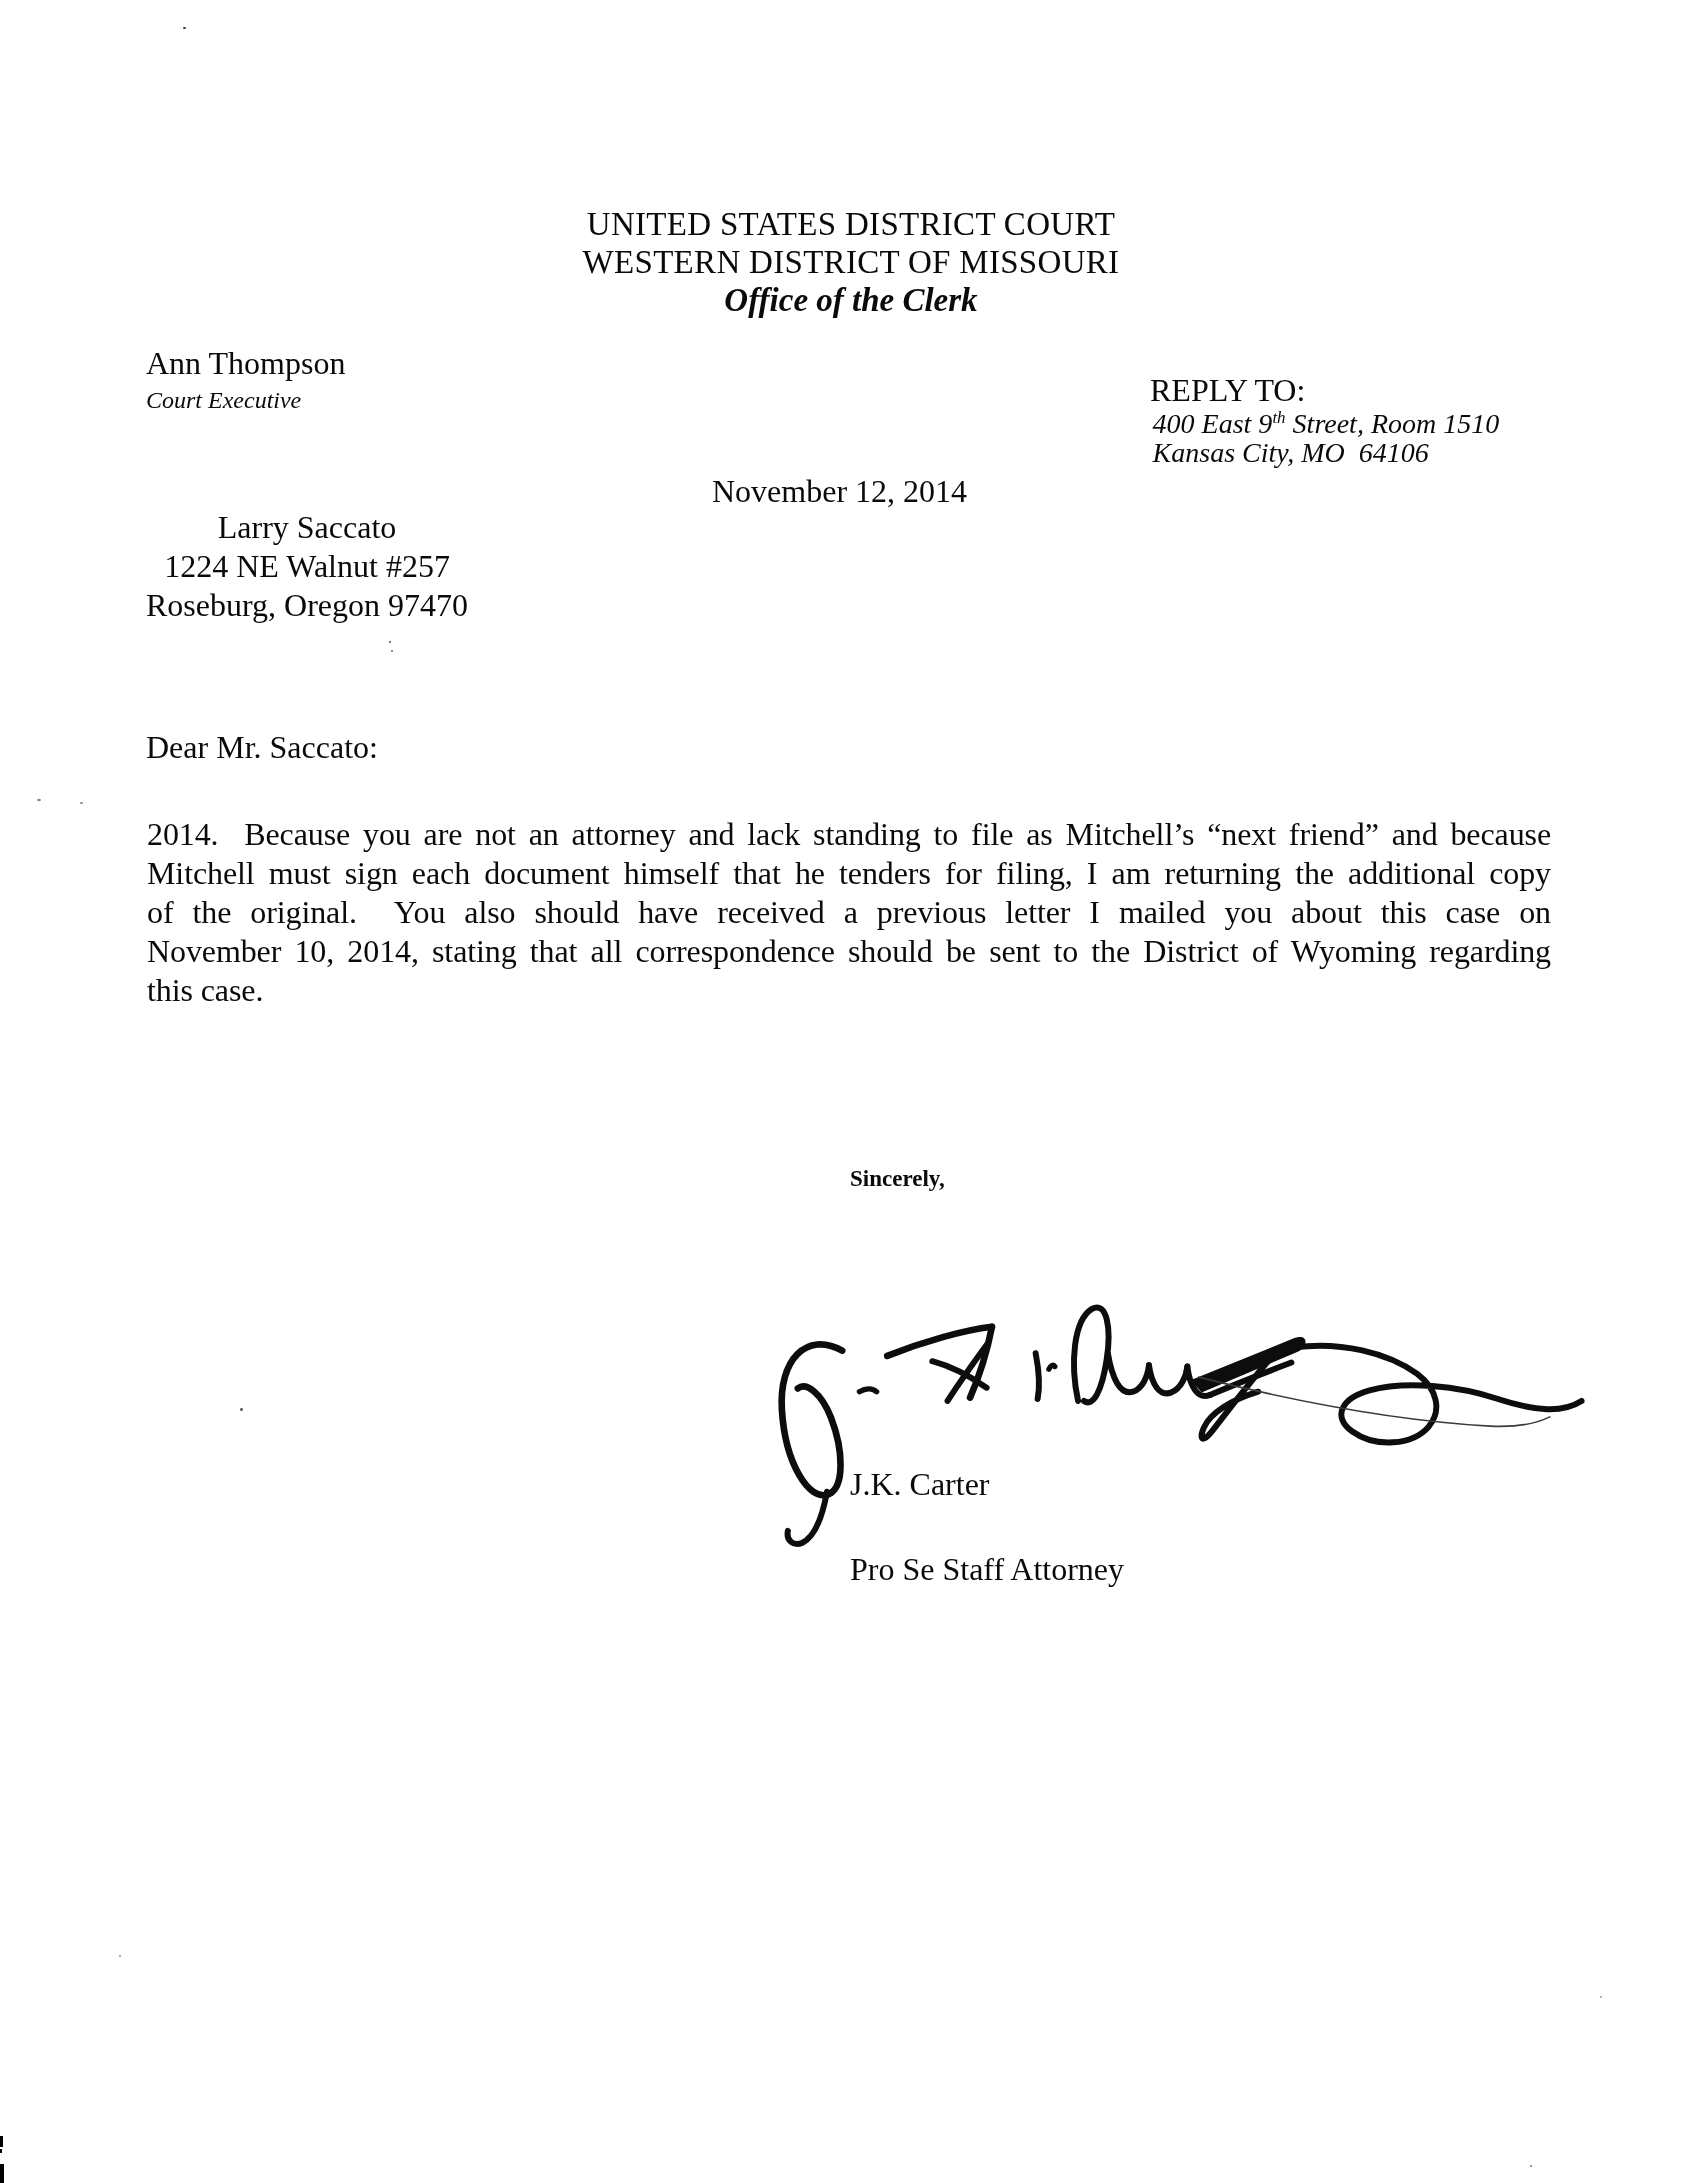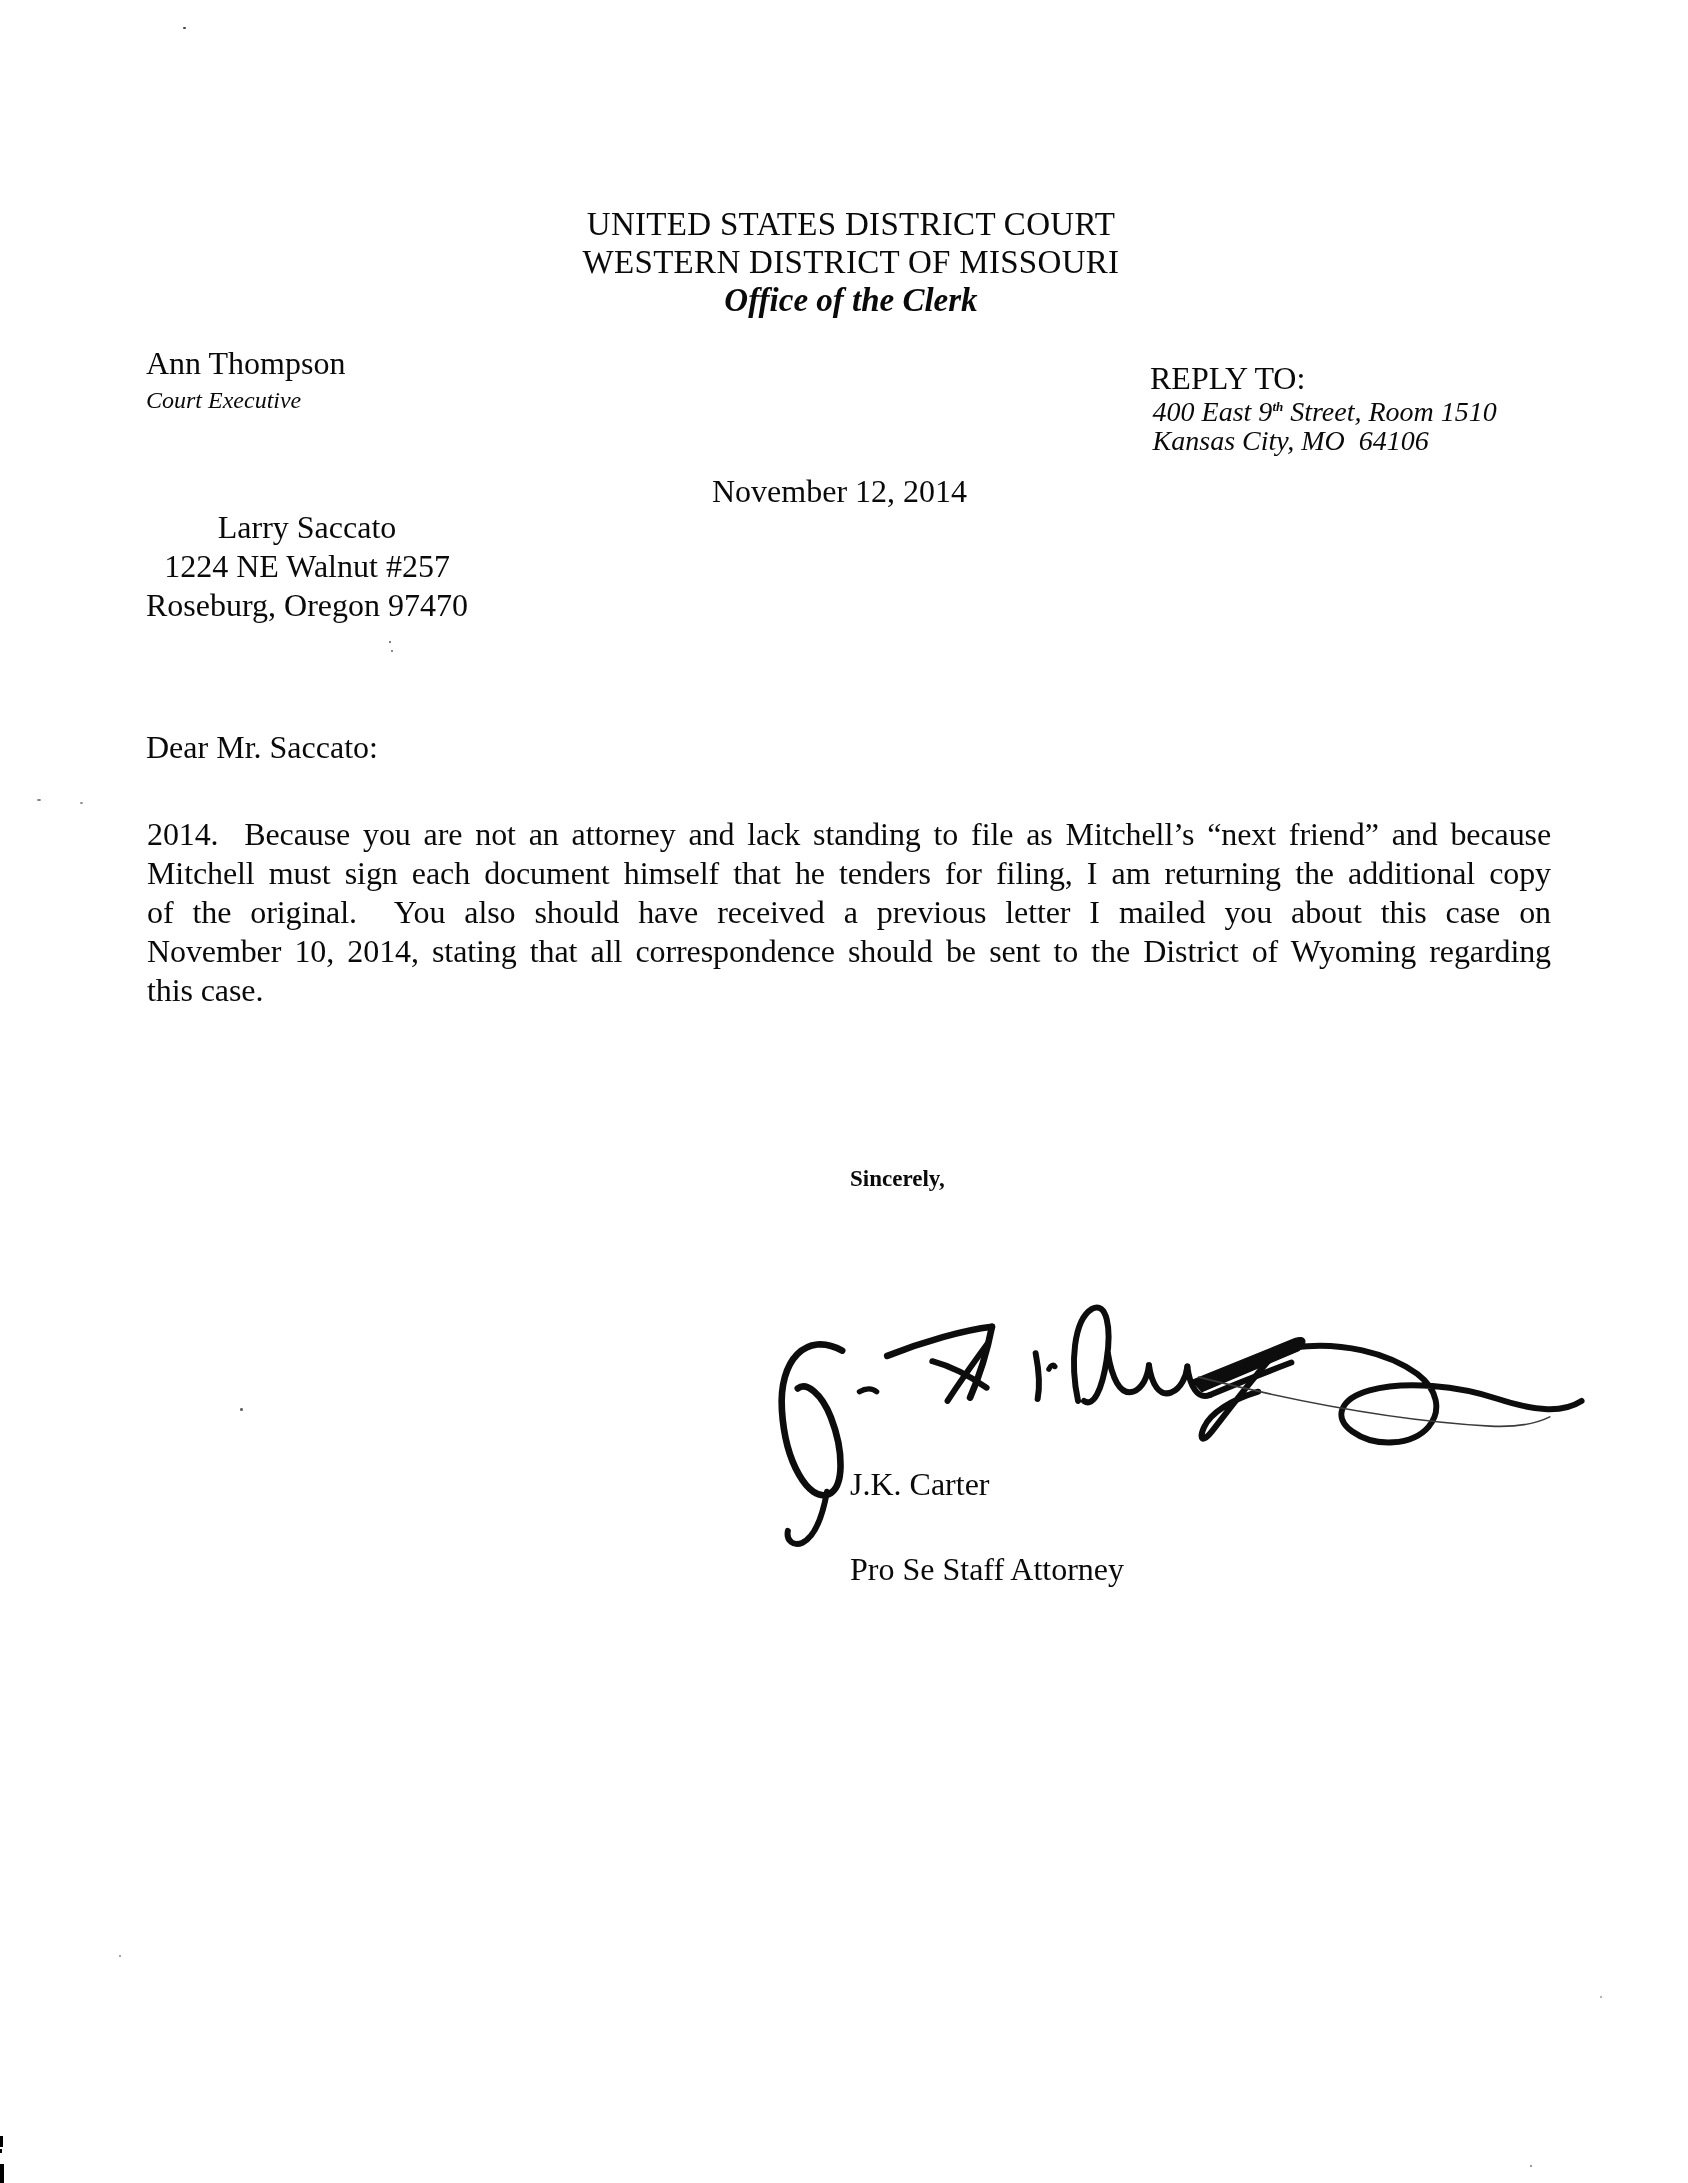--- a/index.html
+++ b/index.html
@@ -28,24 +28,24 @@
     font-style: italic;
     letter-spacing: 0;
   }
 
   
   .sender { left: 146px; top: 344px; }
   .sender-name { font-size: 32px; line-height: 38px; }
   .sender-title { font-size: 24px; line-height: 29px; font-style: italic; margin-top: 4px; }
 
   
-  .reply { left: 1150px; top: 359px; }
+  .reply { left: 1150px; top: 371px; }
   .reply-label { font-size: 32px; line-height: 38px; }
   .reply-addr { font-size: 28px; line-height: 29px; font-style: italic; margin-left: 2.6px; }
-  .reply-addr sup { font-size: 13px; line-height: 0; font-weight: bold; }
+  .reply-addr sup { font-size: 17px; line-height: 0; }
 
   
   .dateline { left: 712px; top: 472px; font-size: 32px; line-height: 38px; }
 
   
   .recipient { left: 146px; top: 508px; font-size: 32px; line-height: 39px; text-align: center; }
 
   
   .salutation { left: 146px; top: 728px; font-size: 32px; line-height: 38px; }
 

